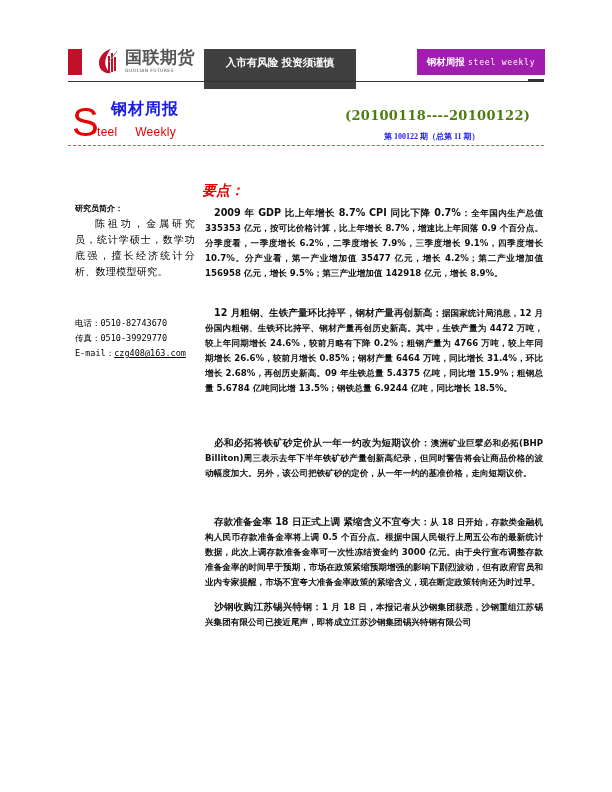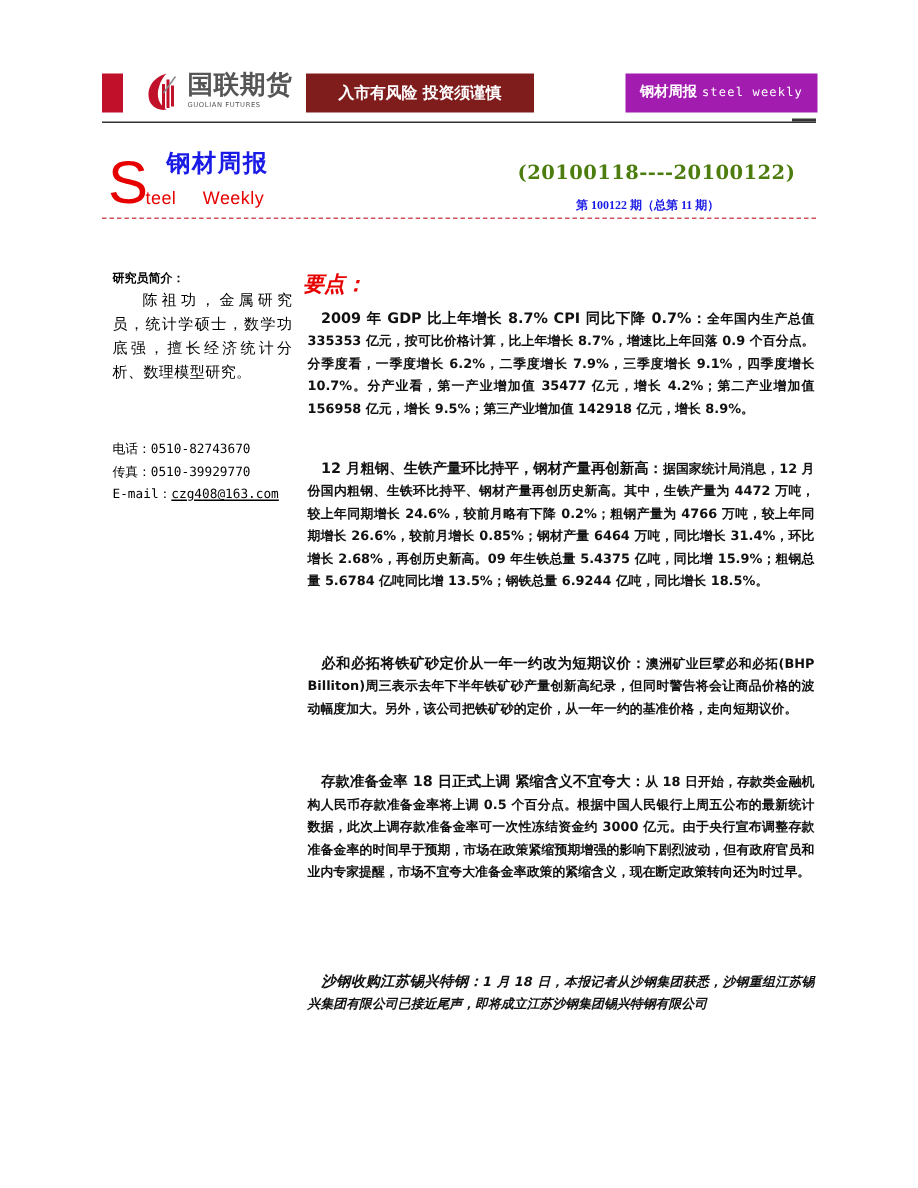--- a/index.html
+++ b/index.html
@@ -7,21 +7,21 @@
          font-family:"DejaVu Serif", serif; color:#000; }
   .abs { position:absolute; }
 
   
   .hdr-redbar { left:68px; top:49px; width:14px; height:26px; background:#c0102a; }
   .logo-mark { left:97px; top:48px; width:22px; height:26px; }
   .logo-cn { left:125px; top:47px; font-family:"DejaVu Sans", sans-serif; font-size:17px;
              font-weight:bold; color:#555; letter-spacing:0.5px; line-height:20px; }
   .logo-en { left:125px; top:68px; font-family:"DejaVu Sans", sans-serif; font-size:4.5px;
              color:#555; letter-spacing:0.4px; line-height:6px; }
-  .hdr-slogan { left:204px; top:49px; width:152px; height:26px; background:#7f1d1d;
+  .hdr-slogan { left:204px; top:49px; width:152px; height:40px; background:#404040;
                 color:#fff; font-size:10.5px; line-height:26px; text-align:center;
                 font-weight:bold; }
   .hdr-tag { left:417px; top:49px; width:128px; height:26px; background:#a21caf;
              color:#fff; font-size:9.5px; line-height:26px; text-align:center; font-weight:bold;
              white-space:nowrap; }
   .hdr-tag .en { font-family:"DejaVu Sans Mono", monospace; font-weight:normal; font-size:8px;
                  letter-spacing:0.8px; }
   .hdr-rule { left:68px; top:81px; width:476px; height:1px; background:#333; }
   .hdr-rule-stub { left:528px; top:79px; width:16px; height:2px; background:#333; }
 
@@ -33,21 +33,21 @@
   .mast-en { left:97px; top:125px; font-family:"Liberation Sans", sans-serif; font-size:12px;
              color:#e60000; line-height:14px; letter-spacing:0.3px; word-spacing:14px; }
   .mast-dates { left:345px; top:108px; font-size:13px; color:#4d7c0f; font-weight:bold;
                 line-height:16px; letter-spacing:0.3px; }
   .mast-issue { left:384px; top:131px; font-size:8px; color:#1a1ae6; font-weight:bold;
                 line-height:12px;font-family:Liberation Serif, serif; }
   .mast-dotted { left:68px; top:145px; width:476px; height:0;
                  border-top:1px dashed #d05060; }
 
   
-  .side { left:75px; width:120px; font-size:9px; line-height:15px; }
+  .side { left:75px; width:120px; font-size:9px; line-height:15px;margin-top:23px; }
   .side-title { top:178px; font-weight:bold; font-size:8px; }
   .side-bio { top:193px; font-size:10px; line-height:16px; text-indent:20px; text-align:justify; letter-spacing:0.3px; }
   .side-contact { font-family:"DejaVu Sans Mono", monospace; font-size:8.5px; line-height:15px; }
   .side-contact a { color:#000; text-decoration:underline; }
 
   
   .yaodian { left:202px; top:182px; color:#e60000; font-weight:bold; font-style:italic;
              font-size:14px; line-height:16px; }
   .para { left:205px; width:338px; font-family:"DejaVu Sans", sans-serif; font-size:8.6px;
           line-height:15px; font-weight:bold; text-align:justify; color:#111; }
@@ -105,15 +105,15 @@
 </div>
 
 <div class="abs para" style="top:435px;">
   <span class="indent"></span><span class="lead">必和必拓将铁矿砂定价从一年一约改为短期议价：</span><span>澳洲矿业巨擘必和必拓(BHP Billiton)周三表示去年下半年铁矿砂产量创新高纪录，但同时警告将会让商品价格的波动幅度加大。另外，该公司把铁矿砂的定价，从一年一约的基准价格，走向短期议价。</span>
 </div>
 
 <div class="abs para" style="top:514px;">
   <span class="indent"></span><span class="lead">存款准备金率 18 日正式上调  紧缩含义不宜夸大：</span><span>从 18 日开始，存款类金融机构人民币存款准备金率将上调 0.5 个百分点。根据中国人民银行上周五公布的最新统计数据，此次上调存款准备金率可一次性冻结资金约 3000 亿元。由于央行宣布调整存款准备金率的时间早于预期，市场在政策紧缩预期增强的影响下剧烈波动，但有政府官员和业内专家提醒，市场不宜夸大准备金率政策的紧缩含义，现在断定政策转向还为时过早。</span>
 </div>
 
-<div class="abs para" style="top:647px;font-style:italic;">
+<div class="abs para" style="top:599px;">
   <span class="indent"></span><span class="lead">沙钢收购江苏锡兴特钢：</span><span>1 月 18 日，本报记者从沙钢集团获悉，沙钢重组江苏锡兴集团有限公司已接近尾声，即将成立江苏沙钢集团锡兴特钢有限公司</span>
 </div>
 
 </body></html>

